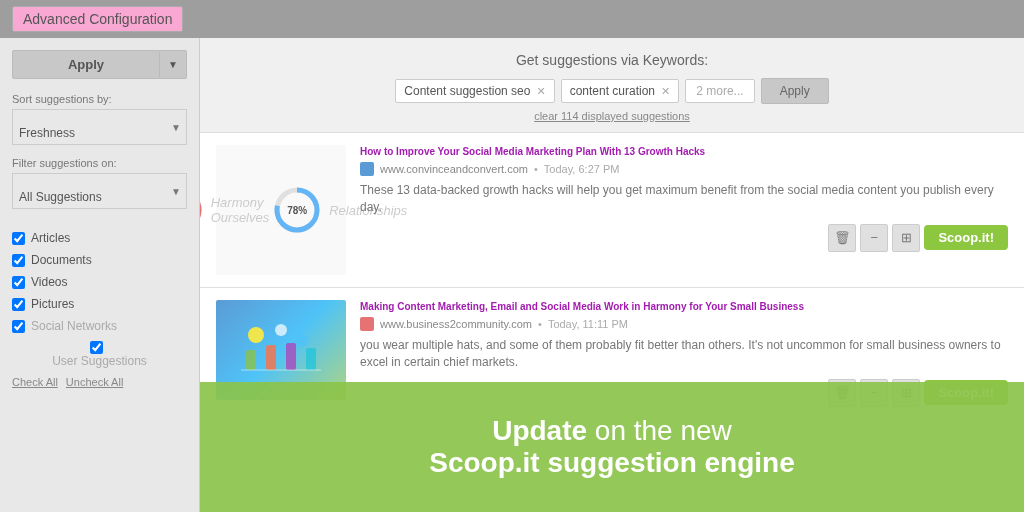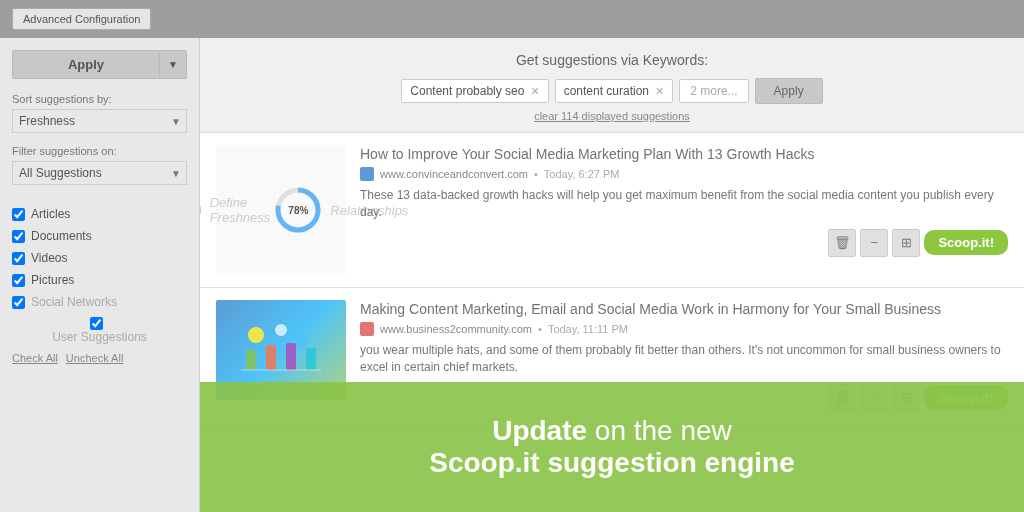--- a/index.html
+++ b/index.html
@@ -7,24 +7,24 @@
 
     
     .top-bar {
       background: #9e9e9e;
       padding: 8px 12px;
       height: 38px;
       display: flex;
       align-items: center;
     }
     .advanced-config-btn {
-      background: #e5e5e5;
+      background: #f9a8d4;
       border: 1px solid #aaa;
       color: #555;
-      font-size: 11px;
+      font-size: 14px;
       padding: 4px 10px;
       cursor: pointer;
       border-radius: 2px;
     }
 
     
     .main-layout {
       display: flex;
       height: calc(512px - 38px);
     }
@@ -70,21 +70,21 @@
     .select-wrapper {
       position: relative;
       margin-bottom: 12px;
     }
     .select-wrapper select {
       width: 100%;
       background: #e8e8e8;
       border: 1px solid #ccc;
       color: #555;
       font-size: 12px;
-      padding: 4px 22px 4px 6px;
+      padding: 16px 22px 4px 6px;
       cursor: pointer;
       appearance: none;
       -webkit-appearance: none;
     }
     .select-arrow {
       position: absolute;
       right: 6px;
       top: 50%;
       transform: translateY(-50%);
       color: #777;
@@ -220,23 +220,23 @@
       transform: translate(-50%, -50%);
       font-size: 10px;
       font-weight: bold;
       color: #555;
     }
 
     .article-content {
       flex: 1;
     }
     .article-title {
-      font-size: 14px;
-      font-weight: normal;
-      color: #737373;
+      font-size: 10px;
+      font-weight: bold;
+      color: #a21caf;
       margin-bottom: 4px;
       line-height: 1.3;
     }
     .article-meta {
       display: flex;
       align-items: center;
       gap: 6px;
       margin-bottom: 6px;
     }
     .source-icon {
@@ -277,21 +277,21 @@
       border-radius: 2px;
     }
     .scoop-btn {
       background: #8dc63f;
       border: none;
       color: white;
       font-size: 13px;
       font-weight: bold;
       padding: 5px 14px;
       cursor: pointer;
-      border-radius: 10px;
+      border-radius: 4px;
     }
 
     
     .article-thumbnail-2 {
       width: 130px;
       height: 100px;
       background: linear-gradient(135deg, #5b9bd5 0%, #4fc3f7 50%, #aed581 100%);
       flex-shrink: 0;
       border-radius: 2px;
       display: flex;
@@ -389,21 +389,21 @@
       <a href="#" style="font-size:11px;color:#888;">Uncheck All</a>
     </div>
   </div>
 
   <div class="content-area">
 
     <div class="keywords-section">
       <div class="keywords-title">Get suggestions via Keywords:</div>
       <div class="keywords-row">
         <div class="keyword-tag">
-          <span>Content probably seo</span>
+          <span>Content suggestion seo</span>
           <span class="remove-x">✕</span>
         </div>
         <div class="keyword-tag">
           <span>content curation</span>
           <span class="remove-x">✕</span>
         </div>
         <div class="more-tag">2 more...</div>
         <button class="kw-apply-btn">Apply</button>
       </div>
       <div class="clear-link">
@@ -417,21 +417,21 @@
 
         <div class="chart-container">
           <div class="chart-row">
             <div class="circle-chart">
               <svg width="48" height="48" viewBox="0 0 48 48">
                 <circle cx="24" cy="24" r="20" fill="none" stroke="#e0e0e0" stroke-width="5"></circle>
                 <circle cx="24" cy="24" r="20" fill="none" stroke="#e57373" stroke-width="5" stroke-dasharray="85.4 125.7" stroke-dashoffset="0"></circle>
               </svg>
               <span class="circle-label">68%</span>
             </div>
-            <span style="font-size:13px;color:#ccc;font-style:italic;">Define Freshness</span>
+            <span style="font-size:13px;color:#ccc;font-style:italic;">Harmony Ourselves</span>
           </div>
           <div class="chart-row">
             <div class="circle-chart">
               <svg width="48" height="48" viewBox="0 0 48 48">
                 <circle cx="24" cy="24" r="20" fill="none" stroke="#e0e0e0" stroke-width="5"></circle>
                 <circle cx="24" cy="24" r="20" fill="none" stroke="#64b5f6" stroke-width="5" stroke-dasharray="98 125.7" stroke-dashoffset="0"></circle>
               </svg>
               <span class="circle-label">78%</span>
             </div>
             <span style="font-size:13px;color:#ccc;font-style:italic;">Relationships</span>

